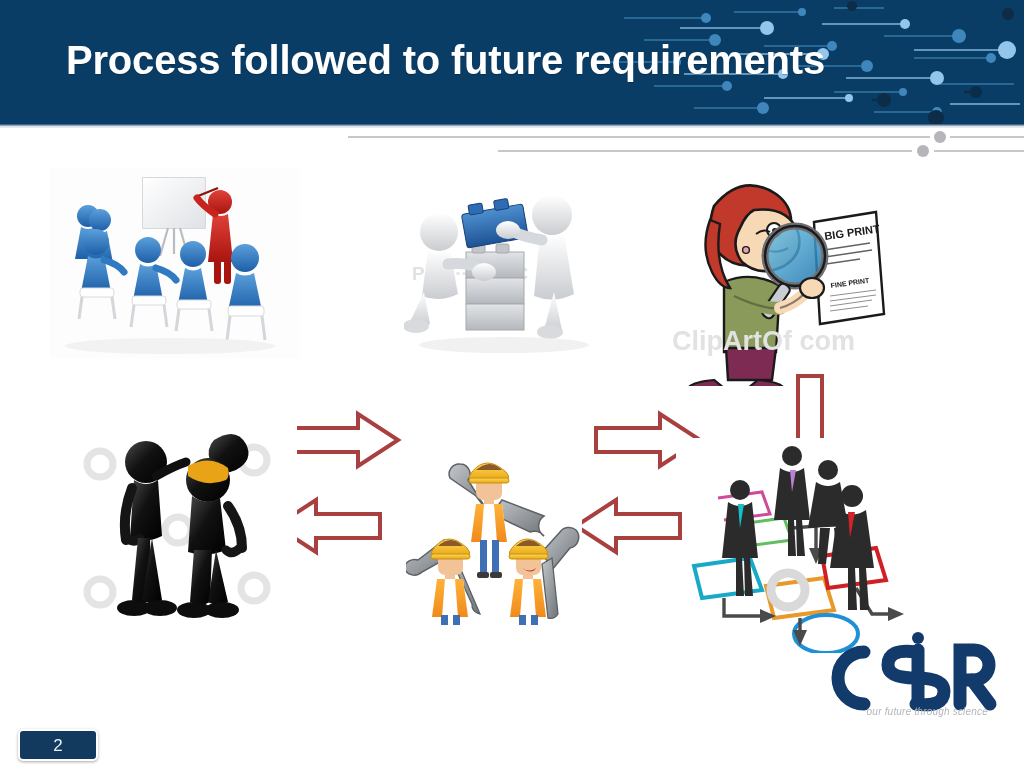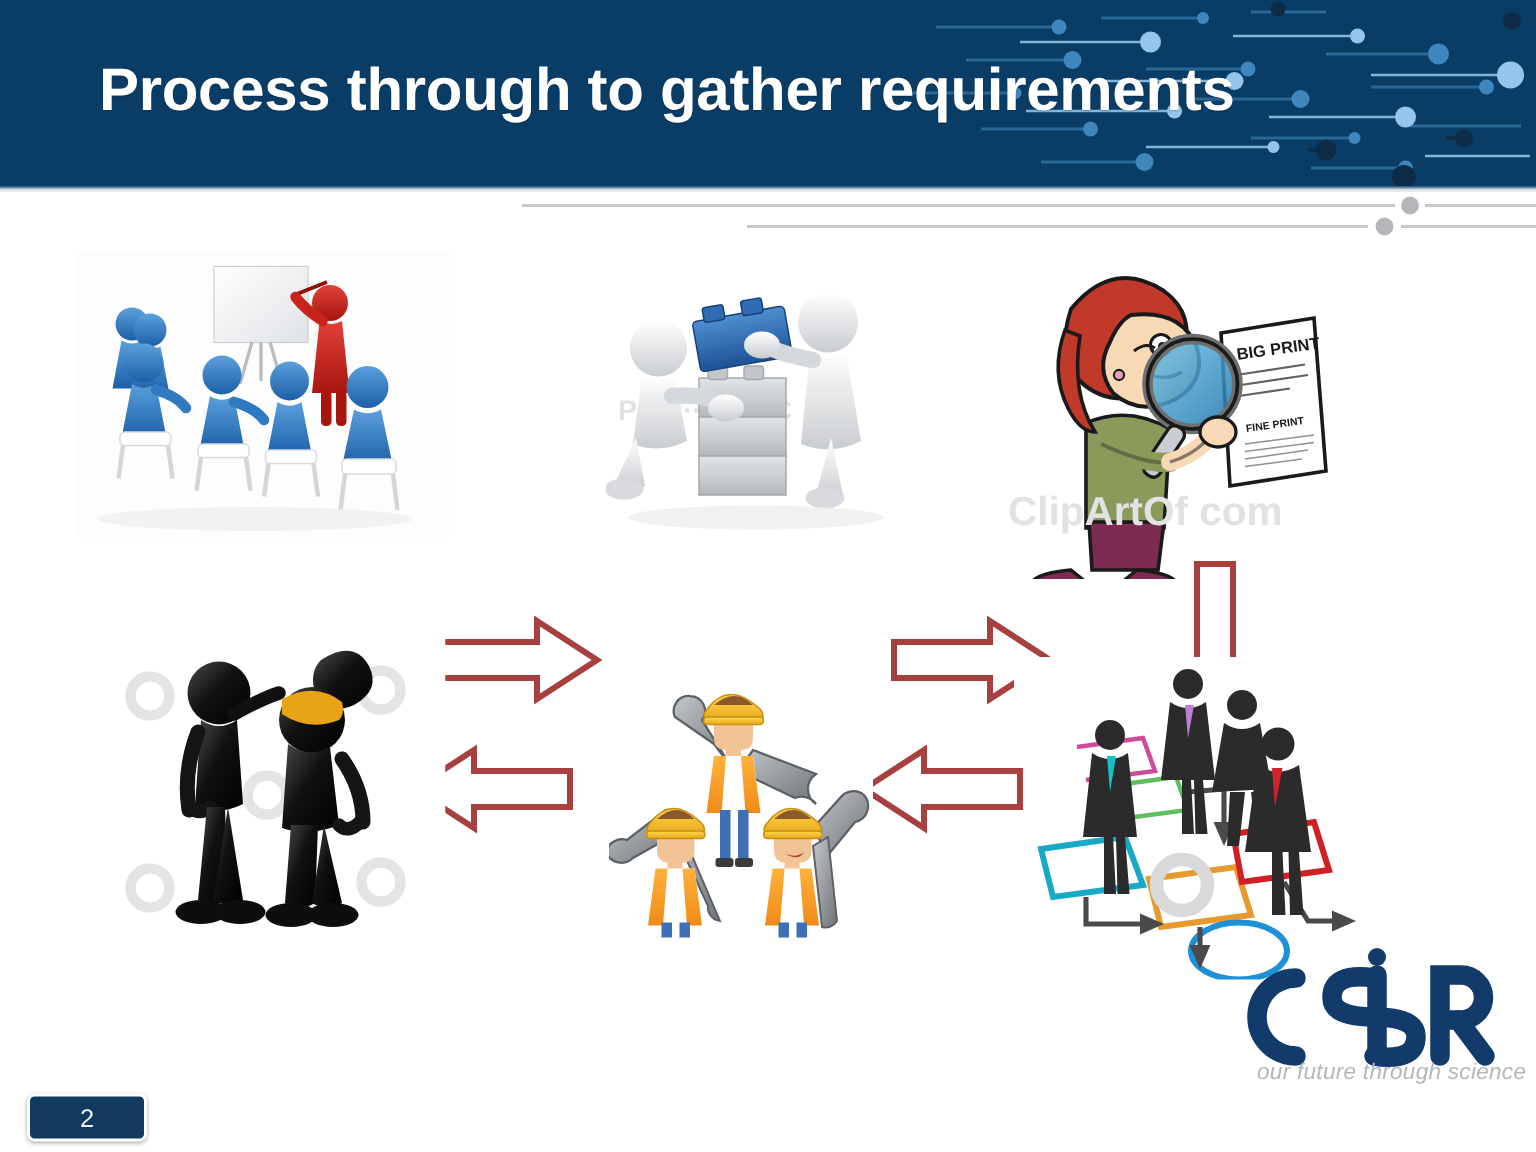--- a/index.html
+++ b/index.html
@@ -35,22 +35,22 @@
   .canvas{position:absolute;left:0;top:150px;width:1024px;height:618px;}
   .pic{position:absolute;}
 
   
   .arrow{position:absolute;}
 
   
   .logo{position:absolute;left:820px;top:628px;width:180px;height:108px;}
   .logo-tag{
     position:absolute;left:838px;top:706px;width:150px;
-    font-size:15px;font-style:italic;color:#b3b6bb;
-    text-align:center;letter-spacing:.2px;white-space:nowrap;
+    font-size:10px;font-style:italic;color:#b3b6bb;
+    text-align:right;letter-spacing:.2px;white-space:nowrap;
   }
 
   
   .pagenum{
     position:absolute;left:18px;top:729px;width:76px;height:28px;
     background:#123a5e;border:2px solid #ffffff;border-radius:5px;
     box-shadow:0 1px 3px rgba(0,0,0,.35);
     display:flex;align-items:center;justify-content:center;
   }
   .pagenum span{color:#eaf2f8;font-size:17px;line-height:1;}
@@ -118,21 +118,21 @@
           <circle cx="392" cy="92" r="6"></circle>
         <circle cx="352" cy="118" r="8"></circle>
           <circle cx="268" cy="6" r="5"></circle>
         <circle cx="424" cy="14" r="6"></circle>
       </g>
       <g stroke="#0d2c47" stroke-width="2.4" fill="none">
         <path d="M288 100 H300"></path>
           <path d="M380 92 H392"></path>
       </g>
     </svg>
-    <div class="header-title">Process through to gather requirements</div>
+    <div class="header-title">Process followed to future requirements</div>
   </div>
   <div class="header-underline"></div>
 
   <svg class="deco-lines" viewBox="0 0 1024 36">
     <path d="M348 11 H930" stroke="#c6c8cb" stroke-width="2" fill="none"></path>
     <path d="M950 11 H1024" stroke="#c6c8cb" stroke-width="2" fill="none"></path>
     <circle cx="940" cy="11" r="6" fill="#b4b6b9"></circle>
     <path d="M498 25 H912" stroke="#c6c8cb" stroke-width="2" fill="none"></path>
     <path d="M934 25 H1024" stroke="#c6c8cb" stroke-width="2" fill="none"></path>
     <circle cx="923" cy="25" r="6" fill="#b4b6b9"></circle>

